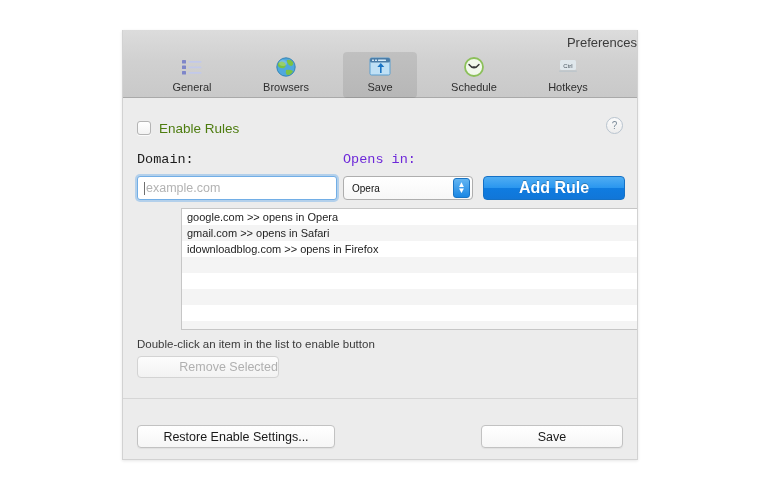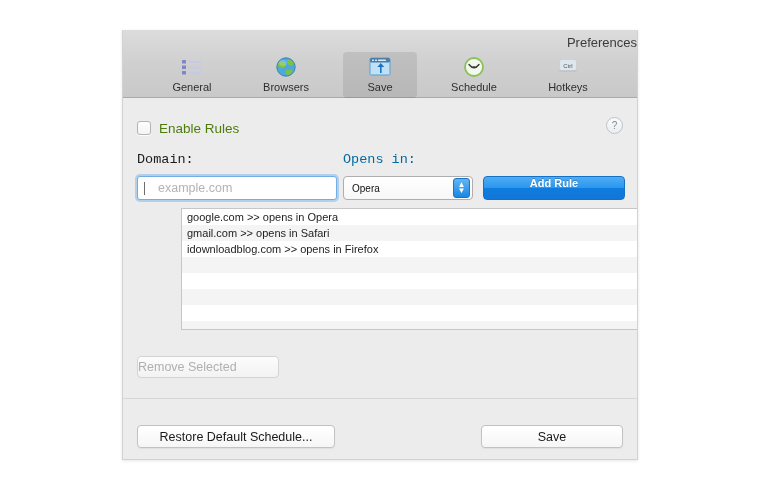--- a/index.html
+++ b/index.html
@@ -92,35 +92,34 @@
     width: 17px; height: 17px; border-radius: 50%;
     background: linear-gradient(to bottom,#fbfbfb,#ededed);
     border: 1px solid #b9c4cf;
     display: flex; align-items: center; justify-content: center;
     font-size: 10px; color: #7c8b99;
   }
 
   
   #field-labels { position: absolute; left: 14px; top: 54px; right: 14px; height: 18px; font-family: Liberation Mono, monospace; }
   #domain-label { position: absolute; left: 0; top: 0; font-size: 13.5px; color: #1b1b1b; }
-  #opensin-label { position: absolute; left: 206px; top: 0; font-size: 13.5px; color: #0369a1; }
+  #opensin-label { position: absolute; left: 206px; top: 0; font-size: 13.5px; color: #6d28d9; }
 
   #field-row { position: absolute; left: 14px; top: 78px; right: 14px; height: 24px; }
 
   #domain-input {
     position: absolute; left: 0; top: 0;
     width: 200px; height: 24px;
     background: #ffffff;
     border: 1px solid #72aee6;
     border-radius: 3px;
     box-shadow: 0 0 0 2px rgba(110,175,235,0.45);
     display: flex; align-items: center;
     padding-left: 6px;
     overflow: hidden;
-    gap: 12px;
   }
   #caret {
     width: 1px; height: 13px; background: #6e6e6e; margin-right: 1px; flex: 0 0 auto;
   }
   #domain-placeholder { font-size: 12.5px; color: #b3b3b3; }
 
   #popup {
     position: absolute; left: 206px; top: 0;
     width: 130px; height: 24px;
     background: linear-gradient(to bottom,#ffffff,#f7f7f7);
@@ -139,22 +138,22 @@
     align-items: center; justify-content: center;
     color: #fff; line-height: 6px; font-size: 8px;
   }
 
   #add-rule {
     position: absolute; left: 346px; top: 0;
     width: 142px; height: 24px;
     border-radius: 4px;
     background: linear-gradient(to bottom,#4fadf3 0%, #2b97ef 48%, #0f7ce0 52%, #1176d8 100%);
     border: 1px solid #1571c6;
-    display: flex; justify-content: center;
-    color: #ffffff; font-size: 11px; font-weight: bold;
+    display: flex; align-items: center; justify-content: center;
+    color: #ffffff; font-size: 16px; font-weight: bold;
     text-shadow: 0 -1px 0 rgba(0,0,0,0.25);
   }
 
   
   #rules-list {
     position: absolute; left: 14px; top: 110px;
     width: 488px; height: 122px;
     background: #ffffff;
     border: 1px solid #c6c6c6;
     overflow: hidden;
@@ -173,21 +172,21 @@
   #hint {
     position: absolute; left: 14px; top: 240px;
     font-size: 11.5px; color: #3a3a3a;
   }
   #remove-btn {
     position: absolute; left: 14px; top: 258px;
     width: 142px; height: 22px;
     border-radius: 4px;
     background: linear-gradient(to bottom,#fcfcfc,#f2f2f2);
     border: 1px solid #d3d3d3;
-    display: flex; align-items: center; justify-content: flex-start;
+    display: flex; align-items: center; justify-content: flex-end;
     font-size: 12.5px; color: #b0b0b0;
   }
 
   
   #footer-divider {
     position: absolute; left: 0; right: 0; top: 300px;
     height: 1px; background: #d6d6d6;
   }
   #footer { position: absolute; left: 0; right: 0; top: 301px; height: 60px; background: #ececec; }
   .footer-btn {
@@ -326,29 +325,30 @@
         <div class="rule-row">
           <span>idownloadblog.com &gt;&gt; opens in Firefox</span>
         </div>
         <div class="rule-row alt"></div>
         <div class="rule-row"></div>
         <div class="rule-row alt"></div>
         <div class="rule-row"></div>
         <div class="rule-row alt"></div>
       </div>
 
+    <div id="hint">Double-click an item in the list to enable button</div>
 
     <div id="remove-btn">
       <span>Remove Selected</span>
     </div>
 
     <div id="footer-divider"></div>
     <div id="footer">
       <div class="footer-btn" id="restore-btn">
-        <span>Restore Default Schedule...</span>
+        <span>Restore Enable Settings...</span>
       </div>
       <div class="footer-btn" id="save-btn">
         <span>Save</span>
       </div>
     </div>
 
   </div>
 </div>
 
 </body></html>

